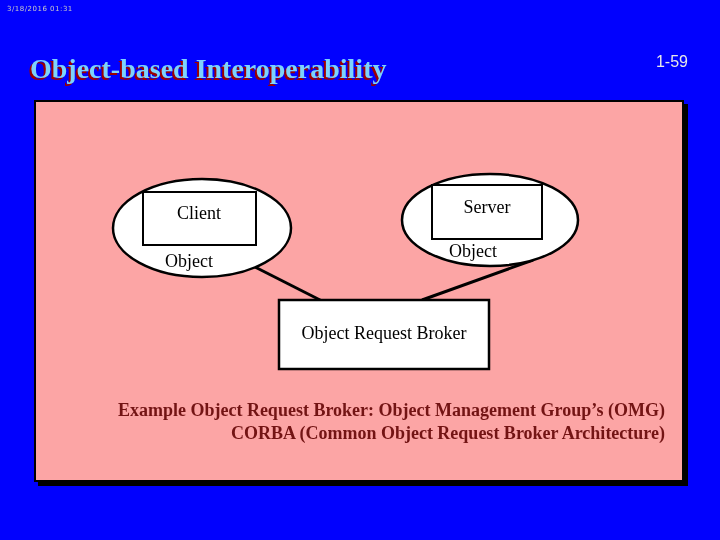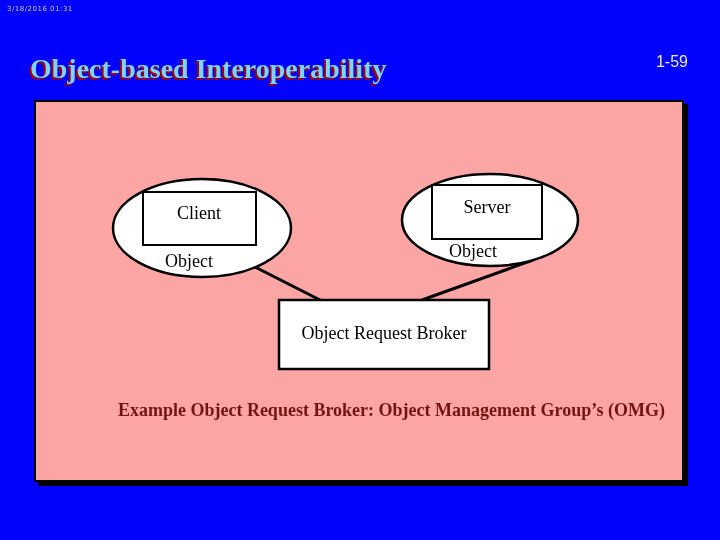--- a/index.html
+++ b/index.html
@@ -73,14 +73,15 @@
     <rect x="396" y="83" width="110" height="54" fill="#fff" stroke="#000" stroke-width="2"></rect>
     <text x="451" y="111" text-anchor="middle">Server</text>
     <text x="437" y="155" text-anchor="middle">Object</text>
 
     <rect x="243" y="198" width="210" height="69" fill="#fff" stroke="#000" stroke-width="2.5"></rect>
     <text x="348" y="237" text-anchor="middle">Object Request Broker</text>
   </svg>
 
   <div class="note">
     <div>Example Object Request Broker: Object Management Group’s (OMG)</div>
+    <div>CORBA (Common Object Request Broker Architecture)</div>
   </div>
 </div>
 
 </body></html>

